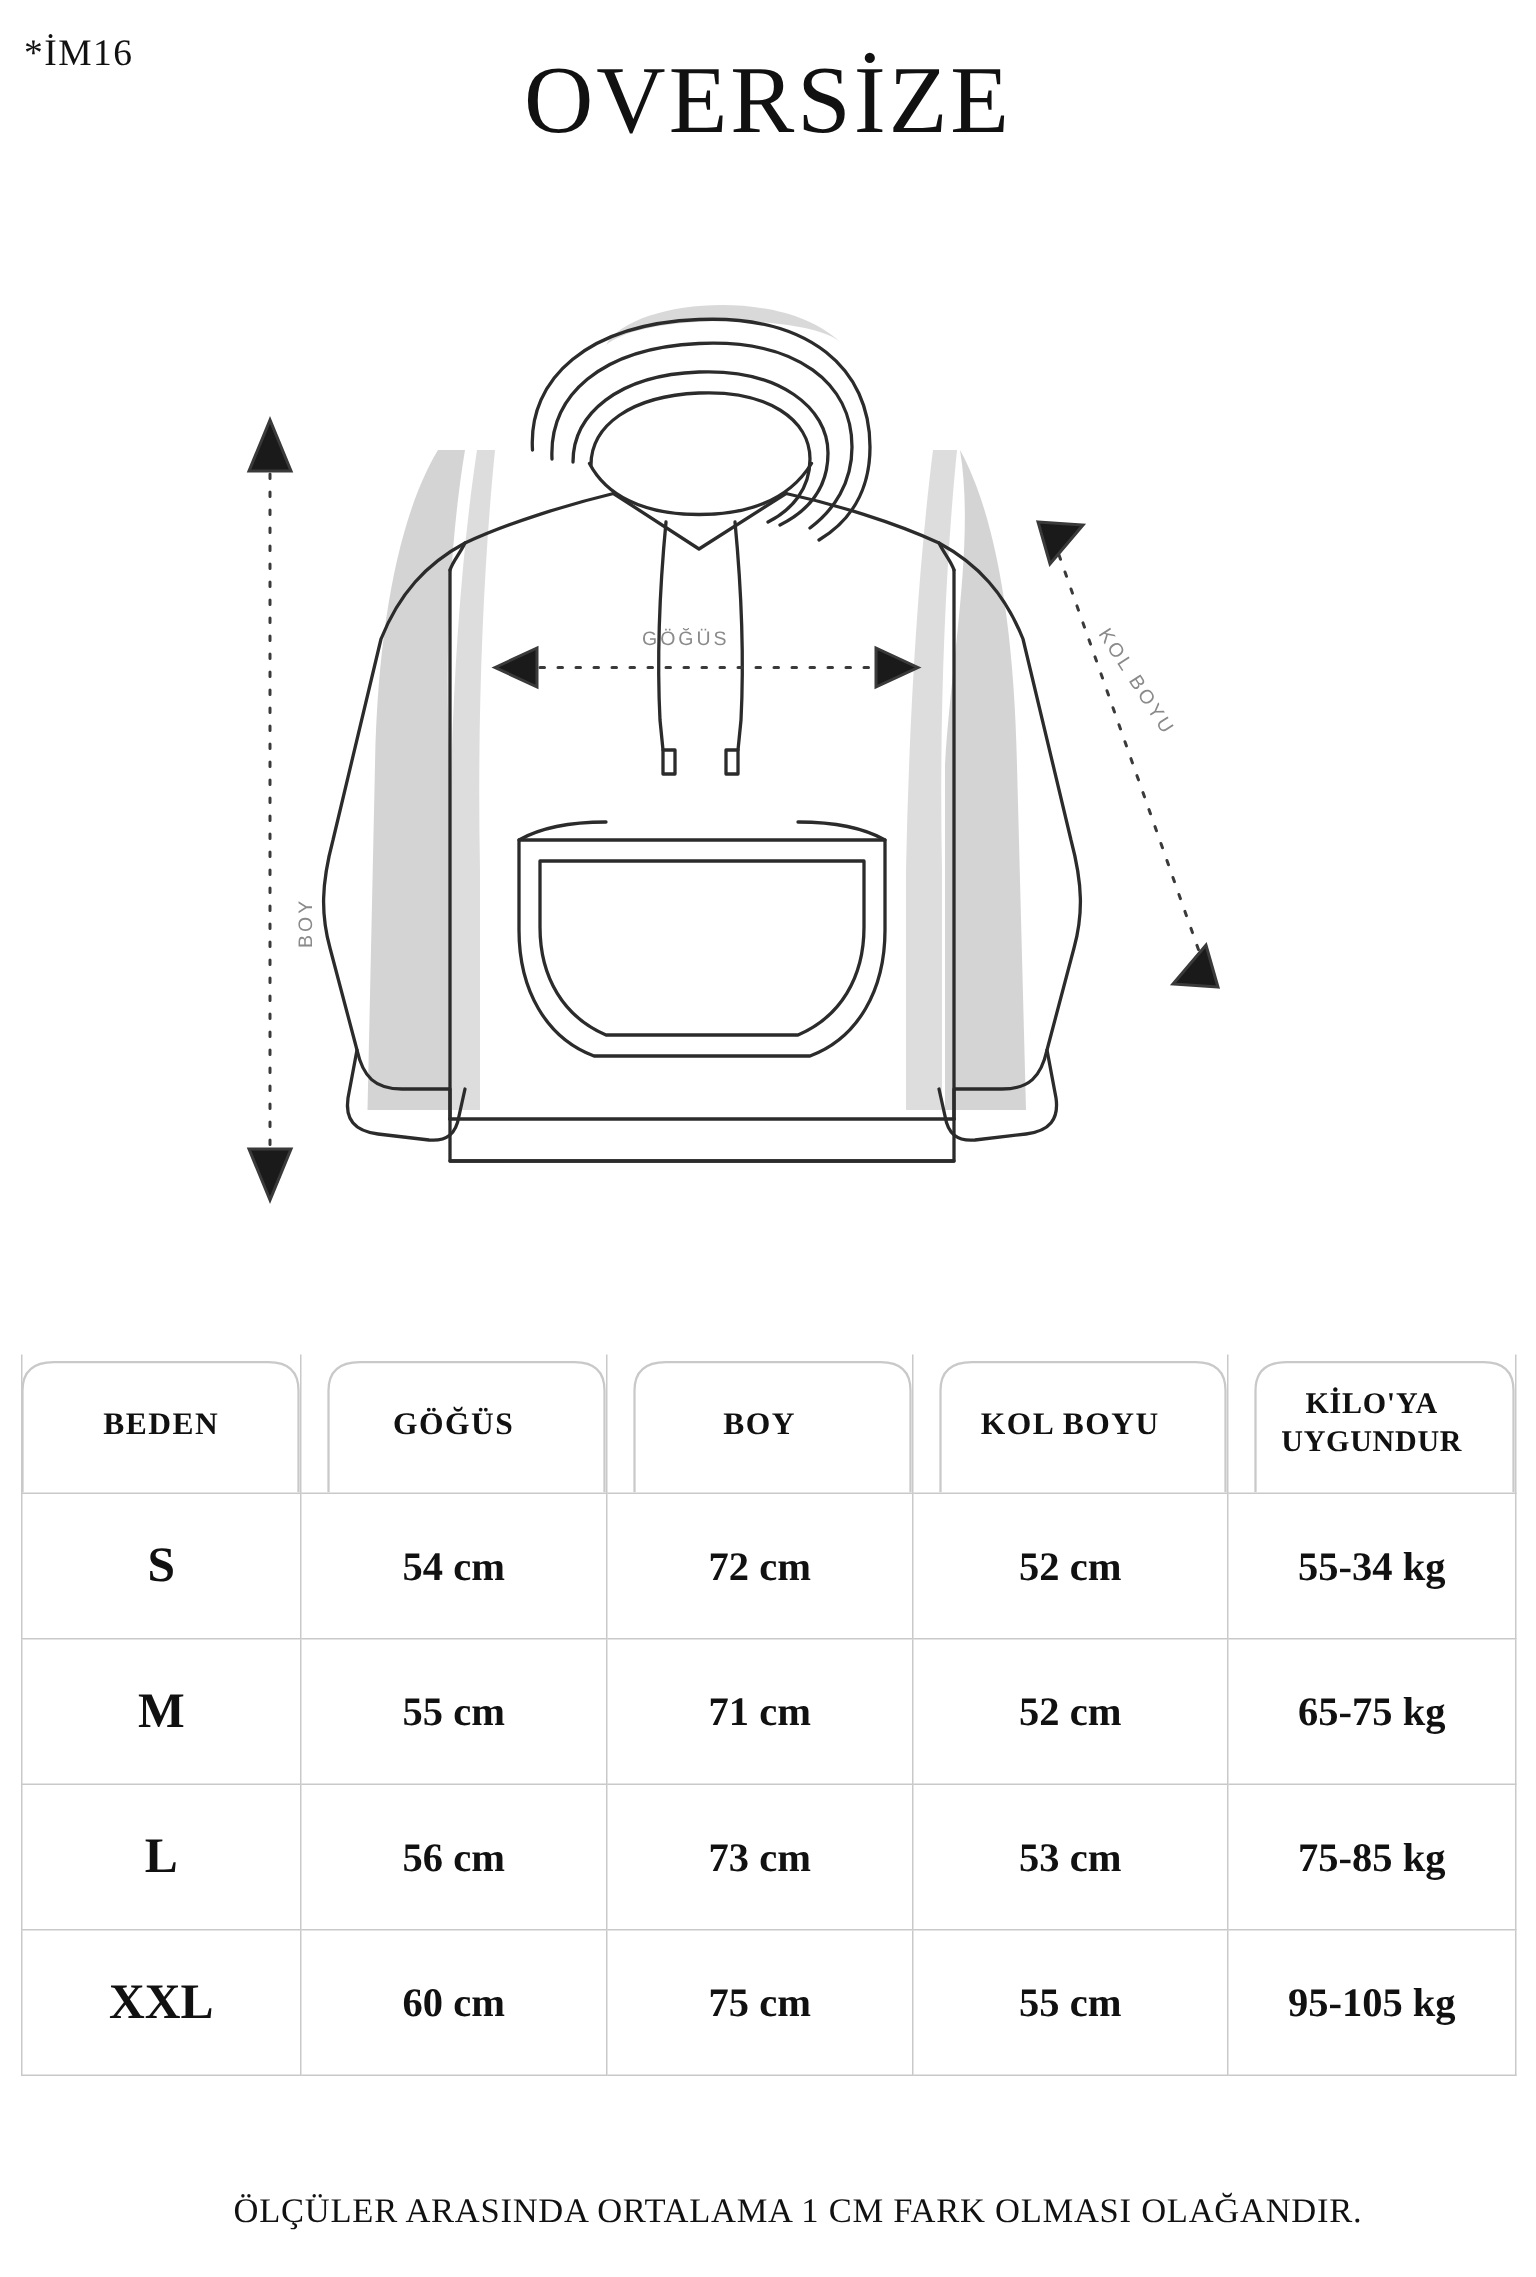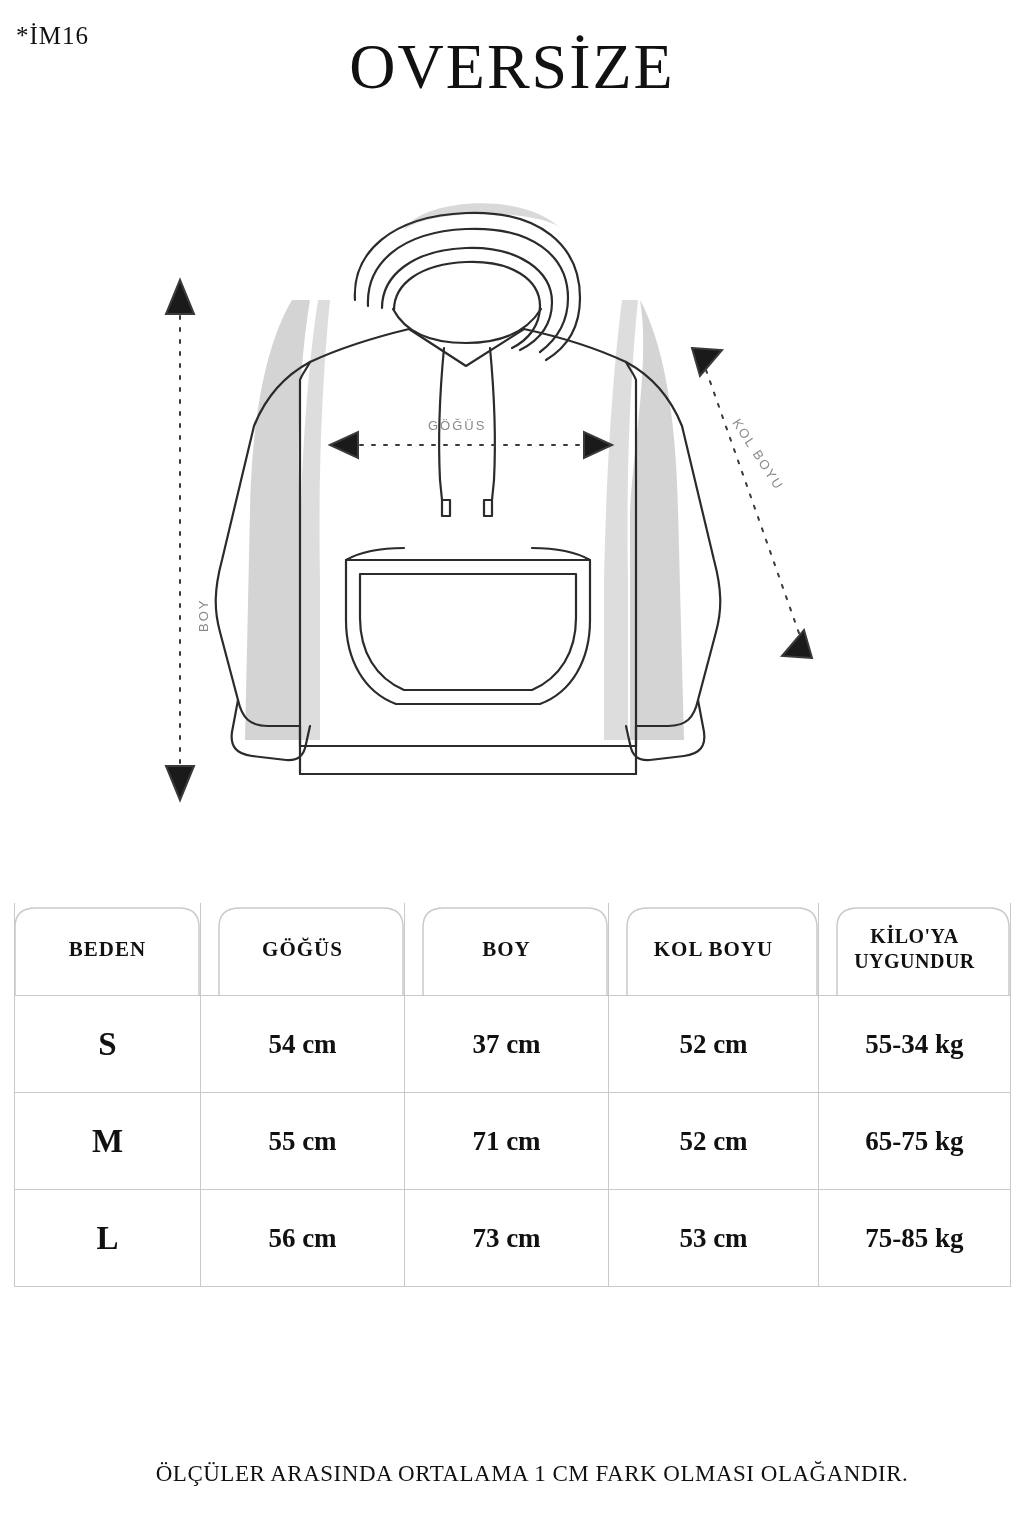--- a/index.html
+++ b/index.html
@@ -241,34 +241,41 @@
       <th class="weight-head">
         <div>KİLO'YA</div>
         <div>UYGUNDUR</div>
       </th>
     </tr>
   </thead>
   <tbody>
     <tr>
       <td class="size-cell">S</td>
       <td>54 cm</td>
-      <td>37 cm</td>
+      <td>72 cm</td>
       <td>52  cm</td>
       <td>55-34 kg</td>
     </tr>
     <tr>
       <td class="size-cell">M</td>
       <td>55 cm</td>
       <td>71 cm</td>
       <td>52 cm</td>
       <td>65-75 kg</td>
     </tr>
     <tr>
       <td class="size-cell">L</td>
       <td>56 cm</td>
       <td>73 cm</td>
       <td>53 cm</td>
       <td>75-85 kg</td>
     </tr>
+    <tr>
+      <td class="size-cell">XXL</td>
+      <td>60 cm</td>
+      <td>75 cm</td>
+      <td>55 cm</td>
+      <td>95-105 kg</td>
+    </tr>
   </tbody>
 </table>
 
 <div class="footnote">ÖLÇÜLER ARASINDA ORTALAMA 1 CM FARK OLMASI OLAĞANDIR.</div>
 
 </body></html>

